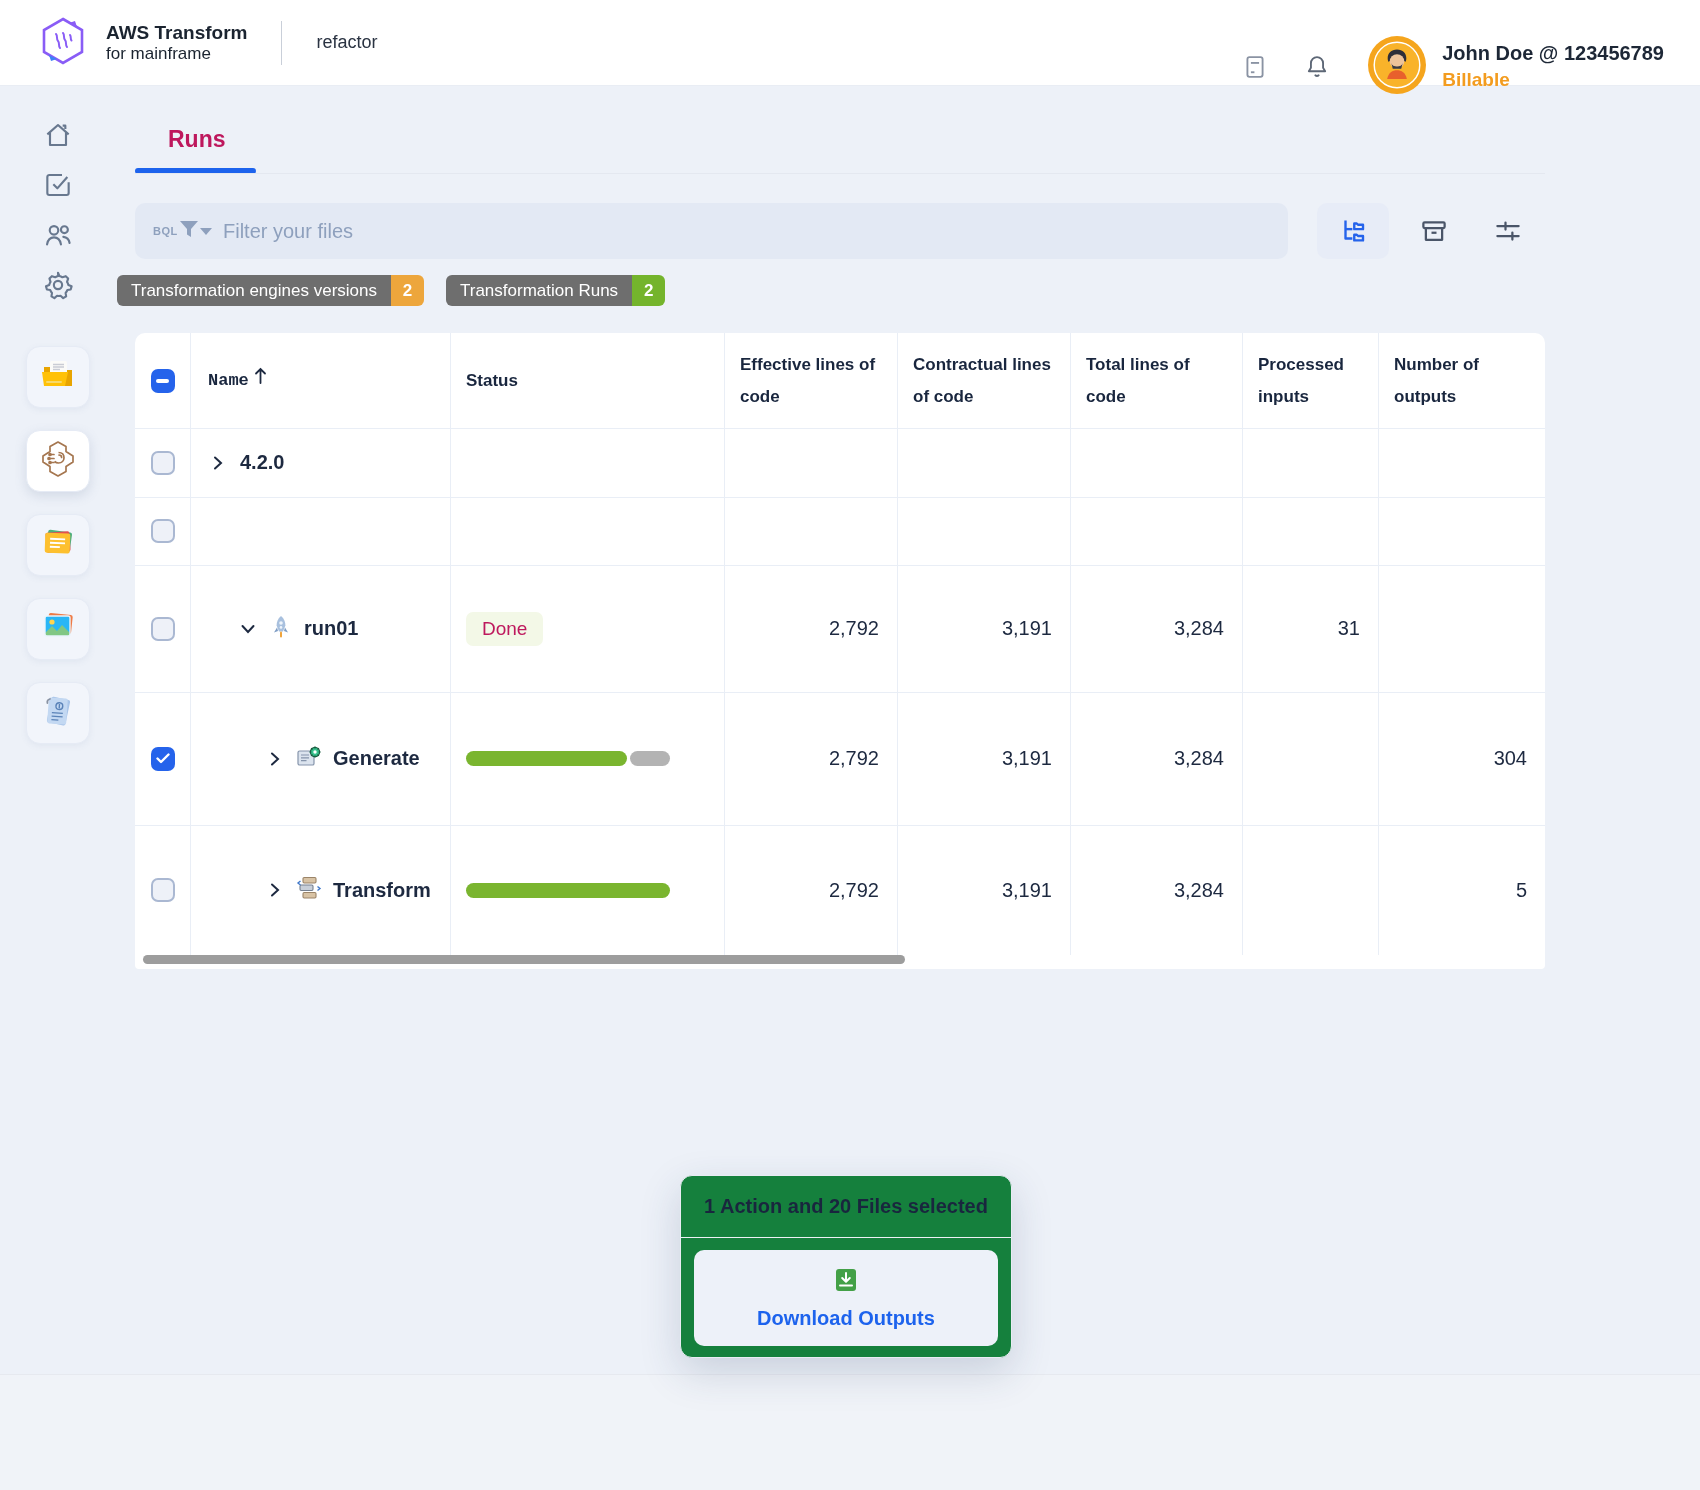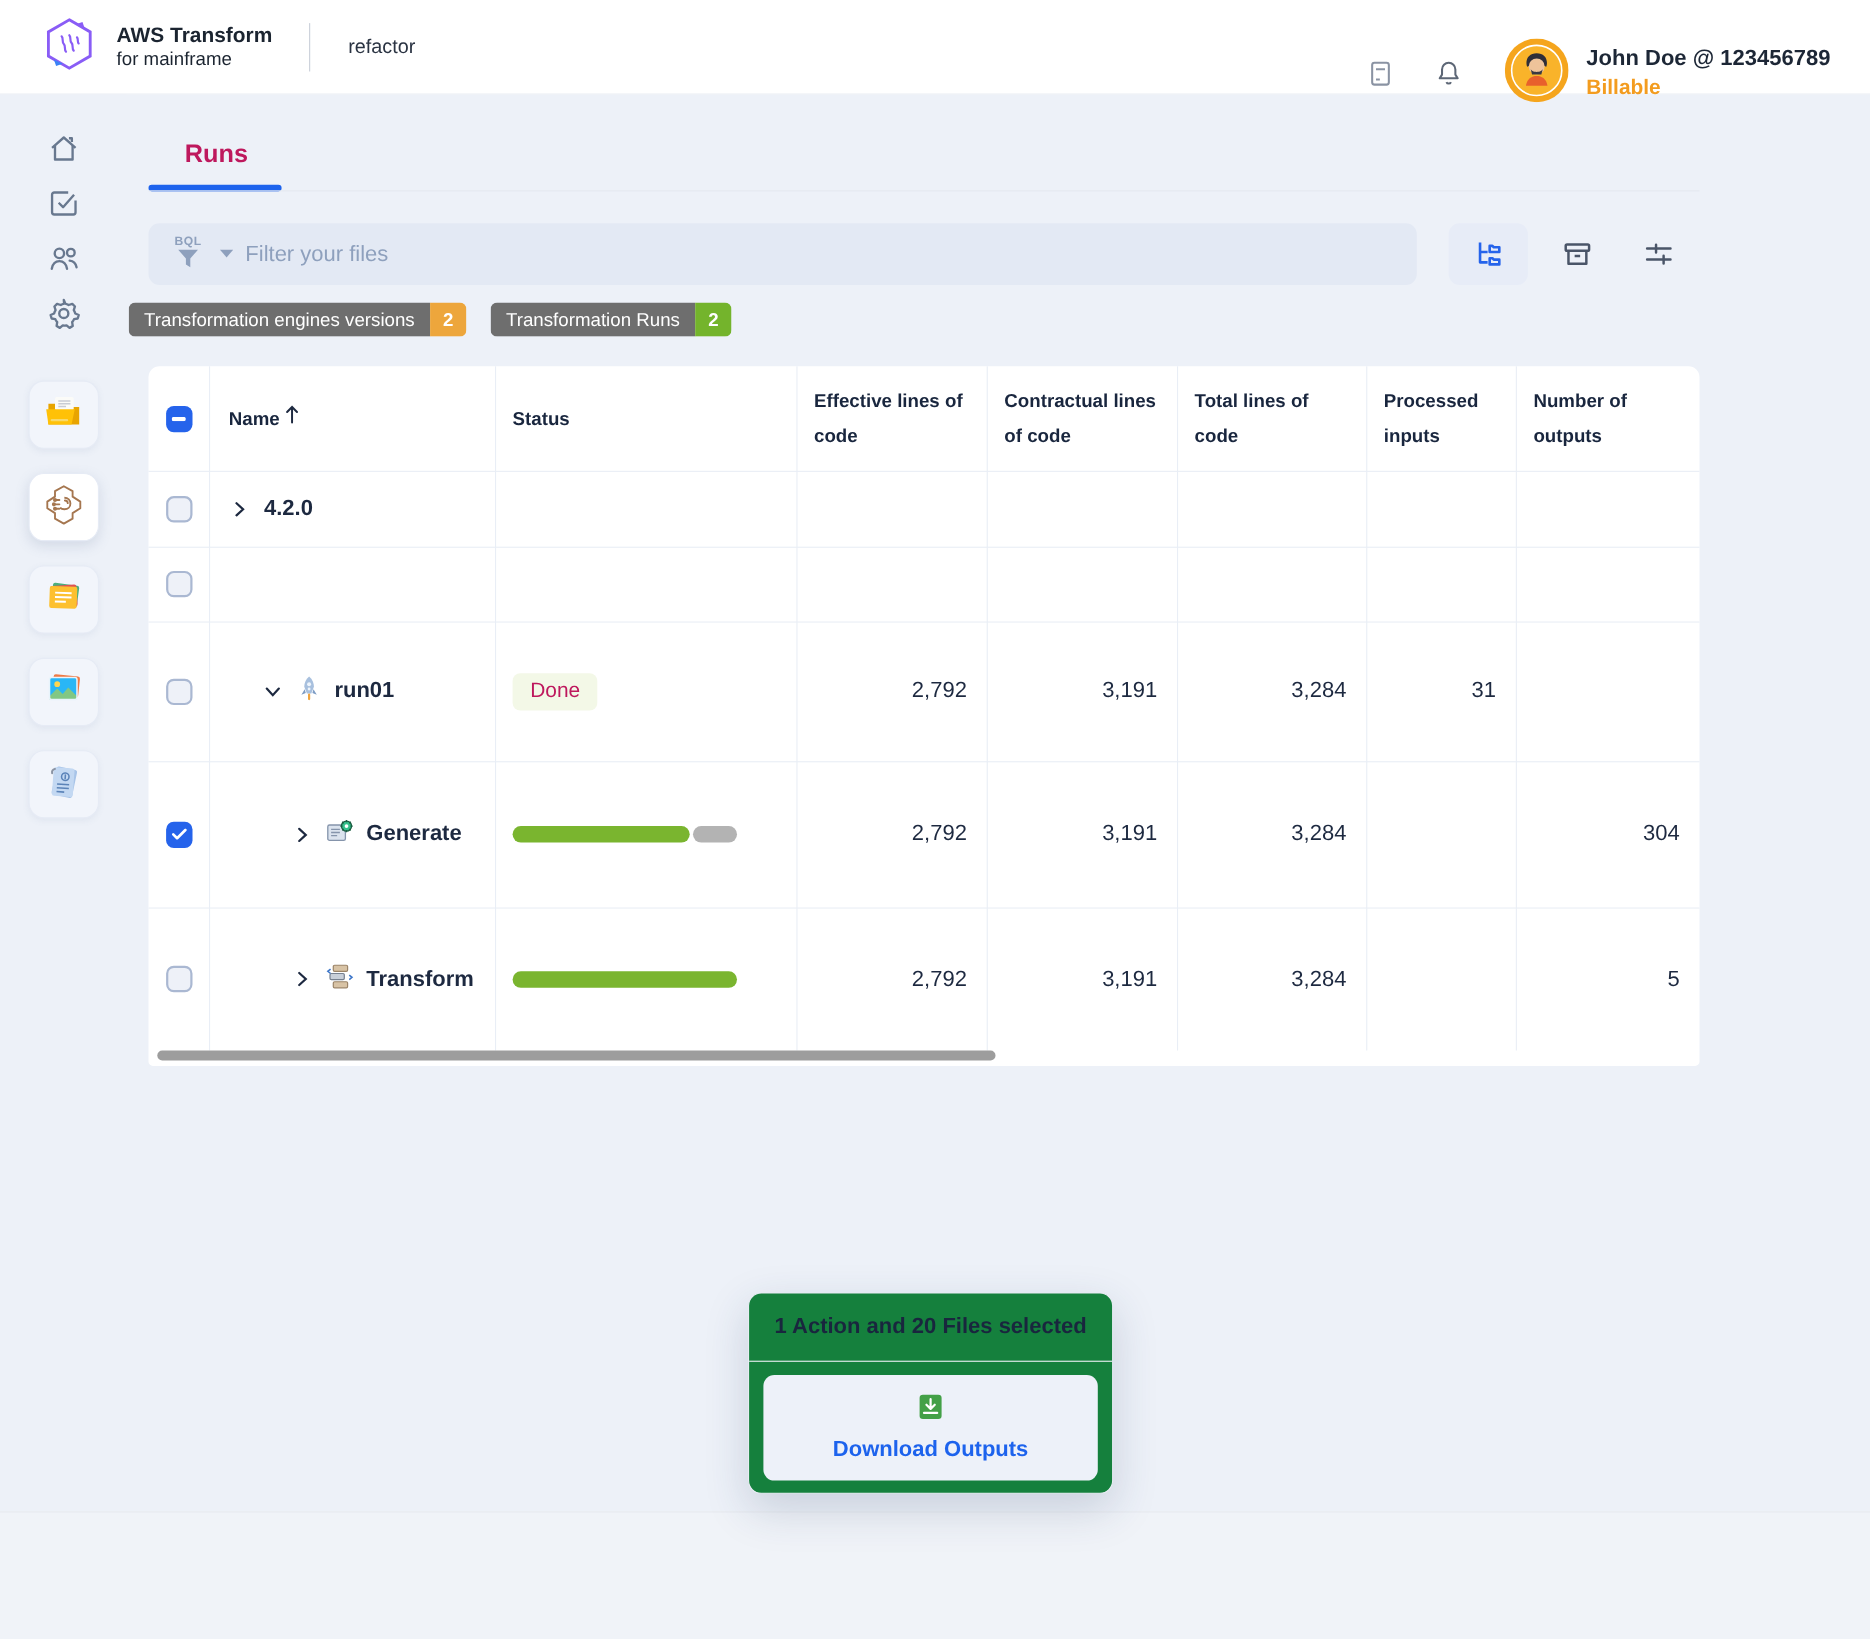--- a/index.html
+++ b/index.html
@@ -32,21 +32,21 @@
                display:flex; align-items:center; justify-content:center; cursor:pointer; box-shadow:0 2px 6px rgba(90,110,150,.08); }
   .side-card.active { background:#fff; box-shadow:0 4px 12px rgba(90,110,150,.18); }
 
   
   .tab-label { position:absolute; left:168px; top:126px; font-size:23px; font-weight:bold; color:#be185d; cursor:pointer; }
   .tab-underline { position:absolute; left:135px; top:168px; width:121px; height:6px; border-radius:4px; background:#1d63ed; }
   .tab-rule { position:absolute; left:135px; top:173px; width:1410px; height:1px; background:#e4e8f0; }
 
   .filter-bar { position:absolute; left:135px; top:203px; width:1153px; height:56px; background:#e3e9f4;
                 border-radius:10px; display:flex; align-items:center; padding:0 18px; gap:10px; }
-  .bql-wrap { display:flex; flex-direction:column; align-items:center; width:36px; }
+  .bql-wrap { display:flex; align-items:center; width:36px; }
   .bql-label { font-size:11px; font-weight:bold; color:#8ea0bd; letter-spacing:.5px; }
   .filter-input { flex:1; border:none; outline:none; background:transparent; font-size:20px; color:#44506a;
                   font-family:"Liberation Sans", sans-serif; }
   .filter-input::placeholder { color:#8ea0bd; }
 
   .tool-btn { position:absolute; top:203px; height:56px; border-radius:10px; display:flex; align-items:center; justify-content:center; cursor:pointer; }
   .tool-btn.tree { left:1317px; width:72px; background:#e7ecf7; }
   .tool-btn.plain { width:44px; background:transparent; }
 
   .chip-row { position:absolute; left:117px; top:275px; display:flex; gap:22px;border-radius:15px; }
@@ -304,21 +304,21 @@
     <div class="hline" style="top:359px;"></div>
     <div class="hline" style="top:492px;"></div>
 
     <div class="cell" style="left:0;top:0;width:55px;height:95px;justify-content:center;">
       <span class="cbx filled">
         <svg width="13" height="4" viewBox="0 0 13 4">
             <rect width="13" height="4" rx="2" fill="#fff"></rect>
           </svg>
       </span>
     </div>
-    <div class="cell th" style="left:73px;top:0;width:230px;height:95px;gap:4px;">
+    <div class="cell th" style="left:73px;top:0;width:230px;height:95px;gap:4px;font-family:Liberation Mono, monospace;">
       <span>Name</span>
       <span>
         <svg width="15" height="19" viewBox="0 0 15 19" fill="none" stroke="#1d2940" stroke-width="1.8" stroke-linecap="round">
             <path d="M7.5 17V3M3 7.5 7.5 3 12 7.5"></path>
           </svg>
       </span>
     </div>
     <div class="cell th" style="left:331px;top:0;width:240px;height:95px;">
       <span>Status</span>
     </div>

